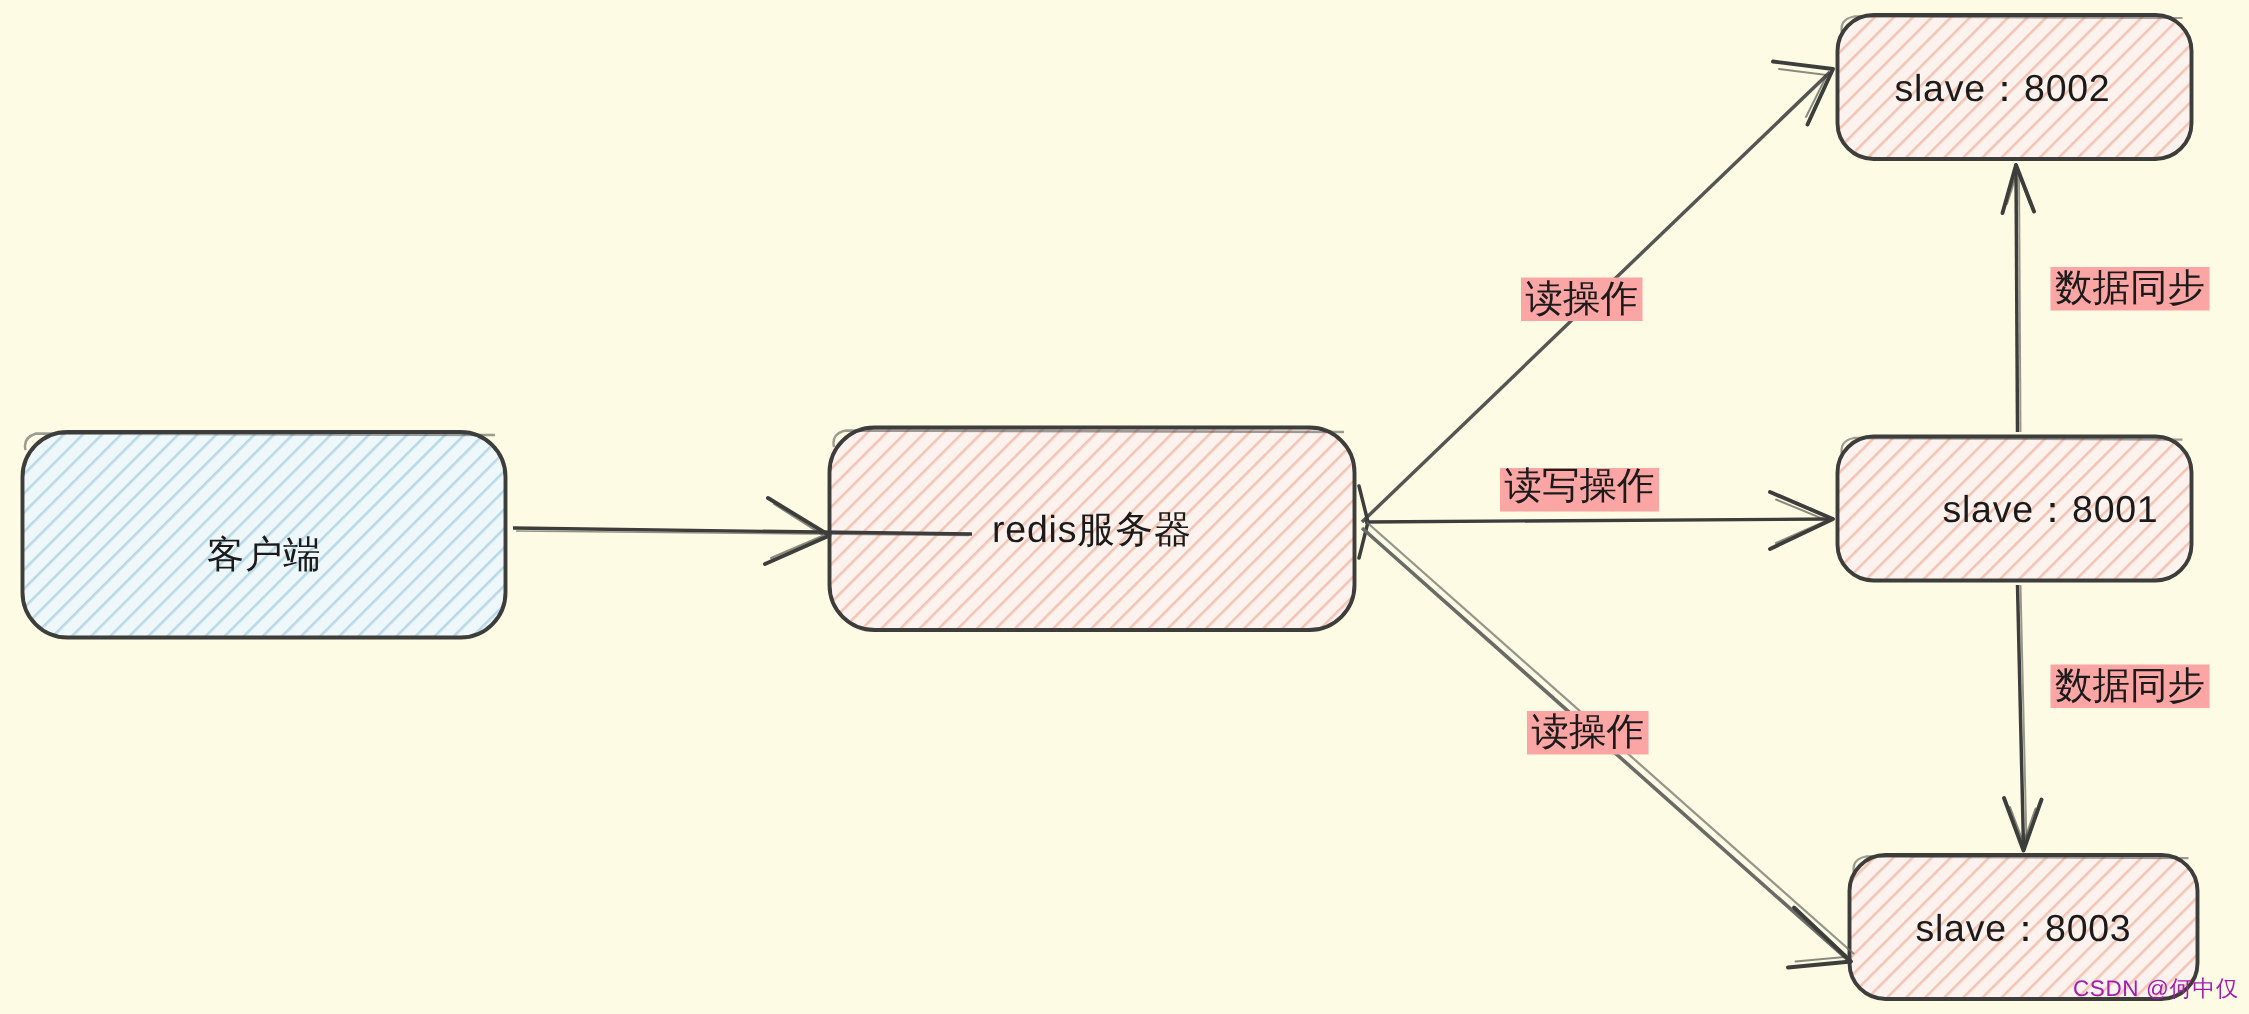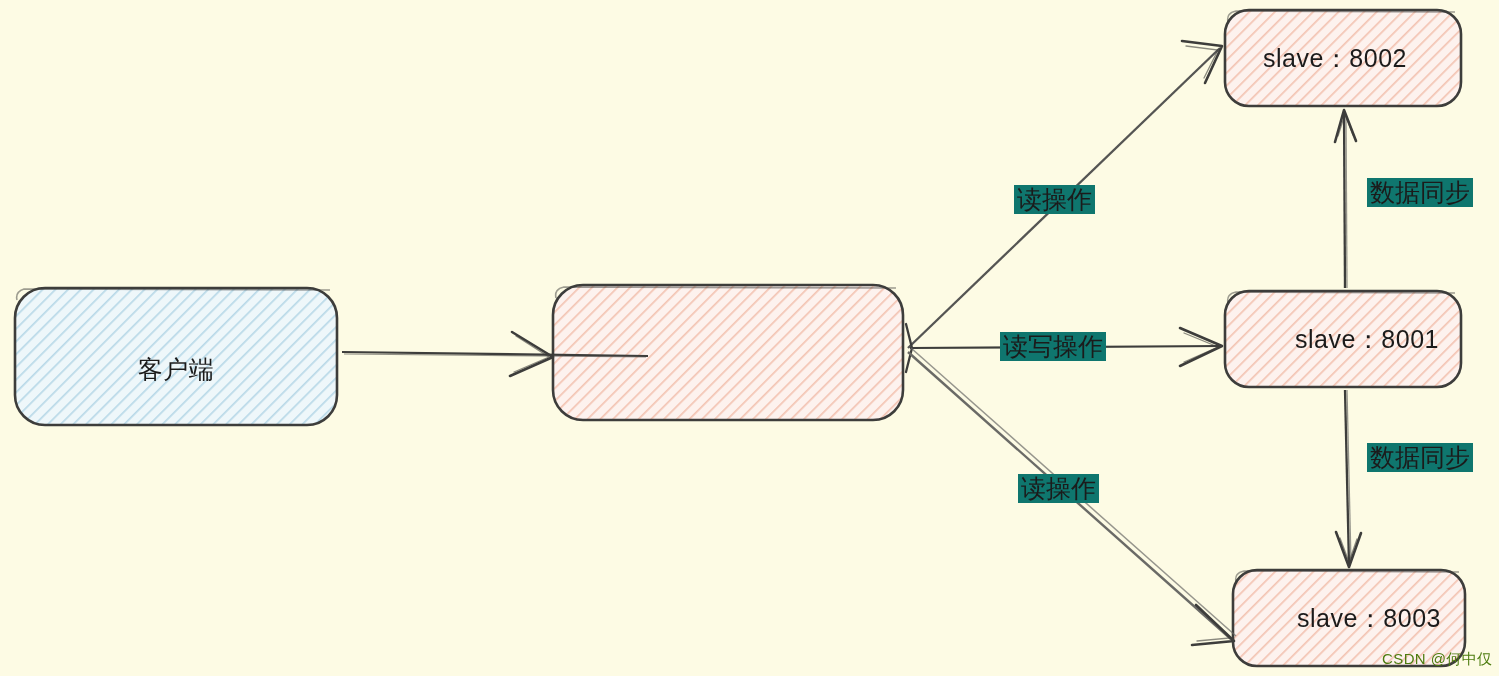--- a/index.html
+++ b/index.html
@@ -31,28 +31,28 @@
     color: #1b1b1b;
     letter-spacing: 0.5px;
     white-space: nowrap;
     pointer-events: none;
   }
   .edge-label {
     position: absolute;
     font-size: 25px;
     color: #1b1b1b;
     white-space: nowrap;
-    background: #0f766e;
+    background: #fca5a5;
     padding: 0 3px;
     line-height: 1.15;
   }
   .watermark {
     position: absolute;
     font-size: 15px;
-    color: #4d7c0f;
+    color: #a21caf;
     white-space: nowrap;
     letter-spacing: 0.4px;
   }
 </style>
 </head>
 <body>
 
 <div id="canvas">
 
   <svg id="diagram-svg" viewBox="0 0 1499 676" xmlns="http://www.w3.org/2000/svg">
@@ -129,30 +129,31 @@
     <g>
       <path d="M1345 390 L1349 565" fill="none" stroke="#3d3d3b" stroke-width="2.3"></path>
       <path d="M1347 390 L1351 563" fill="none" stroke="#6a6a66" stroke-width="1.3" opacity="0.7"></path>
       <path d="M1336 532 L1349 567 L1361 533" fill="none" stroke="#3d3d3b" stroke-width="2.6" stroke-linecap="round" stroke-linejoin="round"></path>
       <path d="M1340 538 L1349 562 L1357 539" fill="none" stroke="#3d3d3b" stroke-width="1.3" opacity="0.6" stroke-linecap="round"></path>
     </g>
   </svg>
 
   <div class="node-label" style="left:15px; top:288px; width:322px; height:137px;margin-top:13px;">客户端</div>
 
+  <div class="node-label" style="left:553px; top:285px; width:350px; height:135px;">redis服务器</div>
 
   <div class="node-label" style="left:1225px; top:10px; width:220px; height:96px;">slave：8002</div>
 
   <div class="node-label" style="left:1225px; top:291px; width:236px; height:96px;padding-left:24px;">slave：8001</div>
 
-  <div class="node-label" style="left:1233px; top:570px; width:232px; height:96px;margin-left:20px;">slave：8003</div>
+  <div class="node-label" style="left:1233px; top:570px; width:232px; height:96px;">slave：8003</div>
 
   <div class="edge-label" style="left:1014px; top:185px;">读操作</div>
 
-  <div class="edge-label" style="left:1000px; top:332px;">读写操作</div>
+  <div class="edge-label" style="left:1000px; top:312px;font-family:Liberation Mono, monospace;">读写操作</div>
 
   <div class="edge-label" style="left:1018px; top:474px;">读操作</div>
 
   <div class="edge-label" style="left:1367px; top:178px;">数据同步</div>
 
   <div class="edge-label" style="left:1367px; top:443px;">数据同步</div>
 
   <div class="watermark" style="left:1382px; top:650px;">CSDN @何中仅</div>
 
 </div>

